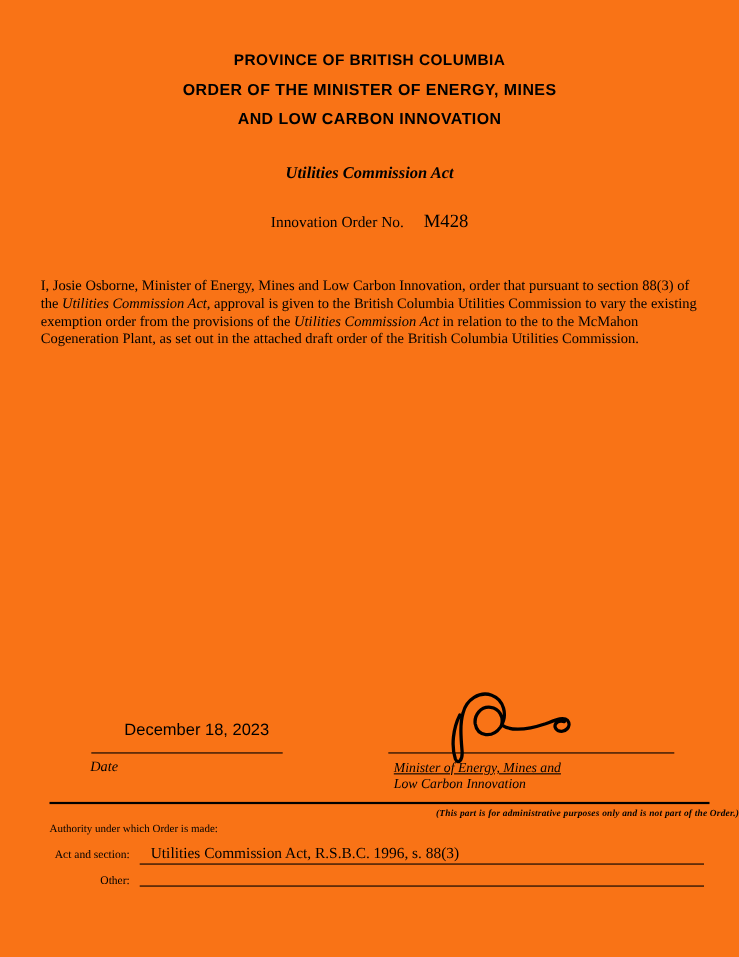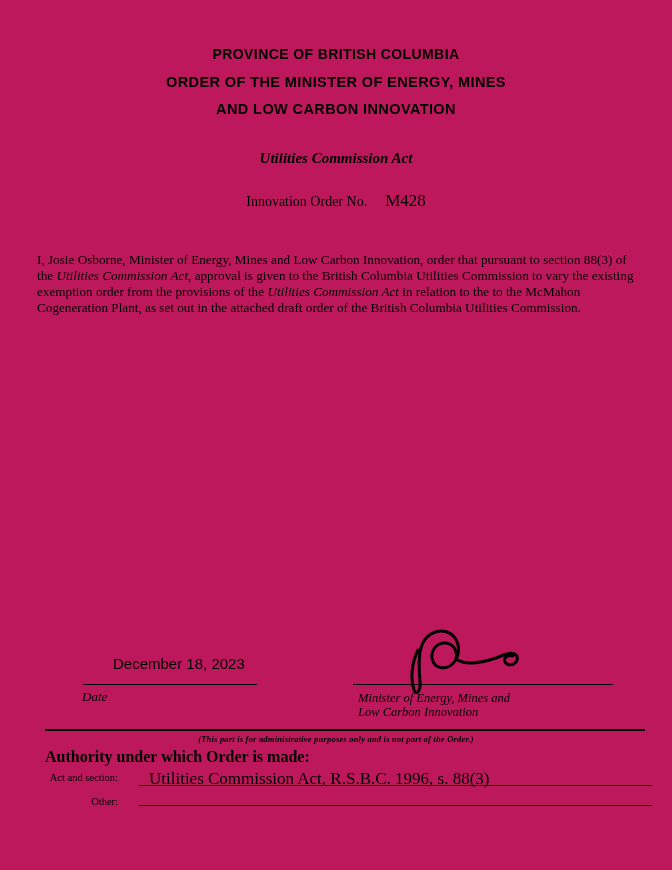--- a/index.html
+++ b/index.html
@@ -1,20 +1,20 @@
 <!DOCTYPE html>
 <html><head>
 <meta charset="utf-8">
 <style>
   html, body { margin: 0; padding: 0; background: #ffffff; }
   .page {
     position: relative;
     width: 672px;
     height: 870px;
-    background: #be185d;
+    background: #f97316;
     color: #000000;
     font-family: "Liberation Serif", serif;
     overflow: hidden;
   }
   .abs { position: absolute; }
   .center { left: 0; width: 672px; text-align: center; }
 
   .title-main {
     top: 46px;
     font-family: "Liberation Sans", sans-serif;
@@ -52,50 +52,51 @@
     left: 113px;
     top: 655px;
     font-family: "Liberation Sans", sans-serif;
     font-size: 15px;
   }
   .date-line { left: 83px; top: 684px; width: 174px; border-top: 1.5px solid #000; }
   .date-label { left: 82px; top: 689px; font-style: italic; font-size: 13px; }
 
   .sig-svg { left: 396px; top: 626px; }
   .sig-line { left: 353px; top: 684px; width: 260px; border-top: 1.5px solid #000; }
-  .sig-label-1 { left: 358px; top: 691px; font-style: italic; font-size: 12.5px; }
+  .sig-label-1 { left: 358px; top: 691px; font-style: italic; font-size: 12.5px; text-decoration: underline; }
   .sig-label-2 { left: 358px; top: 705px; font-style: italic; font-size: 12.5px; }
 
   .admin-rule { left: 45px; top: 729px; width: 600px; height: 2px; background: #000; }
   .admin-note {
     top: 734px;
     font-size: 8.5px;
     font-weight: bold;
     font-style: italic;
     letter-spacing: 0.2px;
+    text-align: right;
   }
   .authority-label {
     left: 45px;
     top: 748px;
-    font-weight: bold;
-    font-size: 16px;
+    font-weight: normal;
+    font-size: 10px;
   }
   .field-label {
     left: 45px;
     width: 73px;
     text-align: right;
     font-size: 10.5px;
   }
   .act-label { top: 772px; }
   .other-label { top: 796px; }
   .field-value {
-    left: 139px;
+    left: 127px;
     width: 513px;
     border-bottom: 1.5px solid #000;
-    font-size: 17px;
+    font-size: 14px;
     padding-left: 10px;
     box-sizing: border-box;
   }
   .act-value { top: 769px; height: 17px; }
   .other-value { top: 790px; height: 16px; }
 
   .page-indicator { top: 818px; font-size: 12px; }
 </style>
 </head>
 <body>

